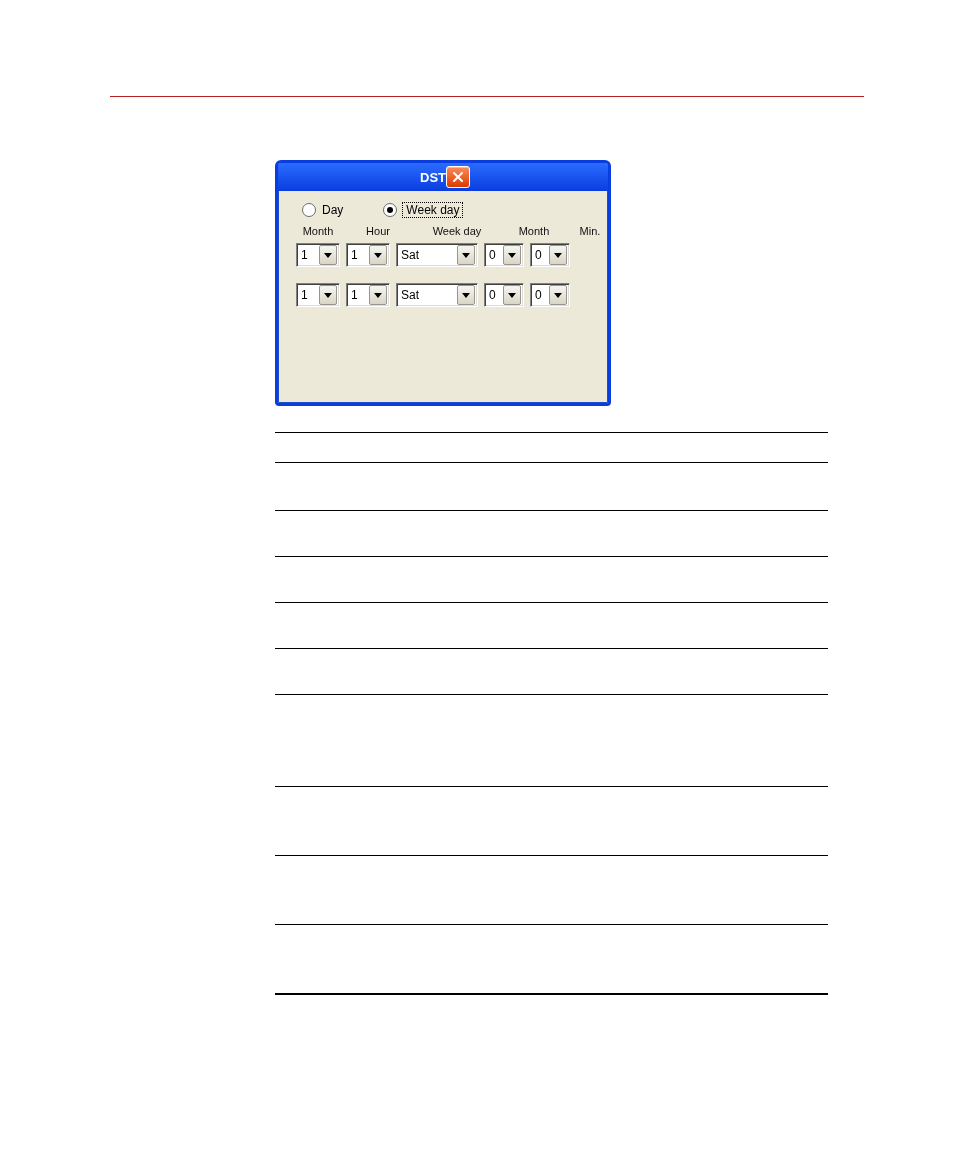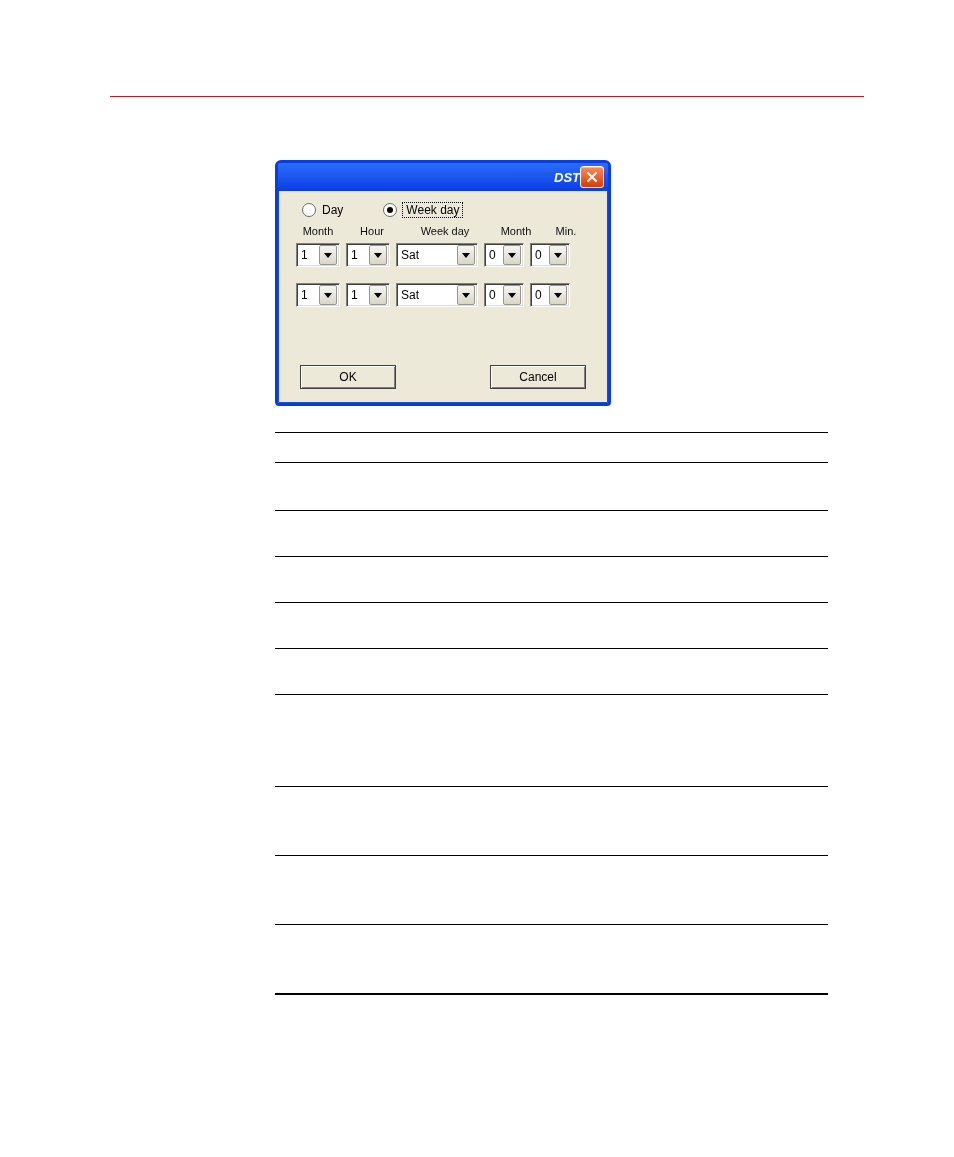--- a/index.html
+++ b/index.html
@@ -54,26 +54,25 @@
     border-radius: 6px 6px 4px 4px;
     box-shadow: 0 0 0 1px #1b4fc9 inset;
     overflow: hidden;
   }
 
   .titlebar {
     height: 28px;
     background: linear-gradient(to bottom, #2a6cff 0%, #0a3de0 100%);
     display: flex;
     align-items: center;
-    justify-content: flex-end;
+    justify-content: center;
     padding: 0 4px 0 8px;
     color: #fff;
     font-weight: bold;
     font-size: 13px;
-    font-style: italic;
   }
 
   .close-btn {
     width: 22px;
     height: 20px;
     border-radius: 3px;
     border: 1px solid #ffffff;
     background: linear-gradient(to bottom, #ff8a5a 0%, #d93c00 100%);
     box-shadow: inset 0 1px 0 rgba(255,255,255,0.4);
     display: inline-flex;
@@ -117,21 +116,21 @@
 
   .focus-rect {
     padding: 0 3px;
     outline: 1px dotted #000;
   }
 
   
   .hdrs {
     display: grid;
     grid-template-columns: 44px 44px 82px 40px 40px;
-    gap: 10px;
+    gap: 16px;
     margin: 6px 0 4px 4px;
     font-size: 11px;
     color: #111;
   }
 
   .hdrs span { text-align: center; }
 
   
   .row {
     display: grid;
@@ -306,24 +305,20 @@
             </span>
         </span>
         <span class="dd">
           <span class="val">0</span>
           <span class="btn">
               <span class="arrow"></span>
             </span>
         </span>
       </div>
 
-      <div class="actions">
-        <button class="btnx">OK</button>
-        <button class="btnx">Cancel</button>
-      </div>
     </div>
   </div>
 
   <div class="lines" id="lines">
       <div class="sep" style="margin-top: 0px; position: relative; top: 0px;"></div>
       <div class="sep" style="margin-top: 0px; position: relative; top: 29px;"></div>
       <div class="sep" style="margin-top: 0px; position: relative; top: 76px;"></div>
       <div class="sep" style="margin-top: 0px; position: relative; top: 121px;"></div>
       <div class="sep" style="margin-top: 0px; position: relative; top: 166px;"></div>
       <div class="sep" style="margin-top: 0px; position: relative; top: 211px;"></div>

